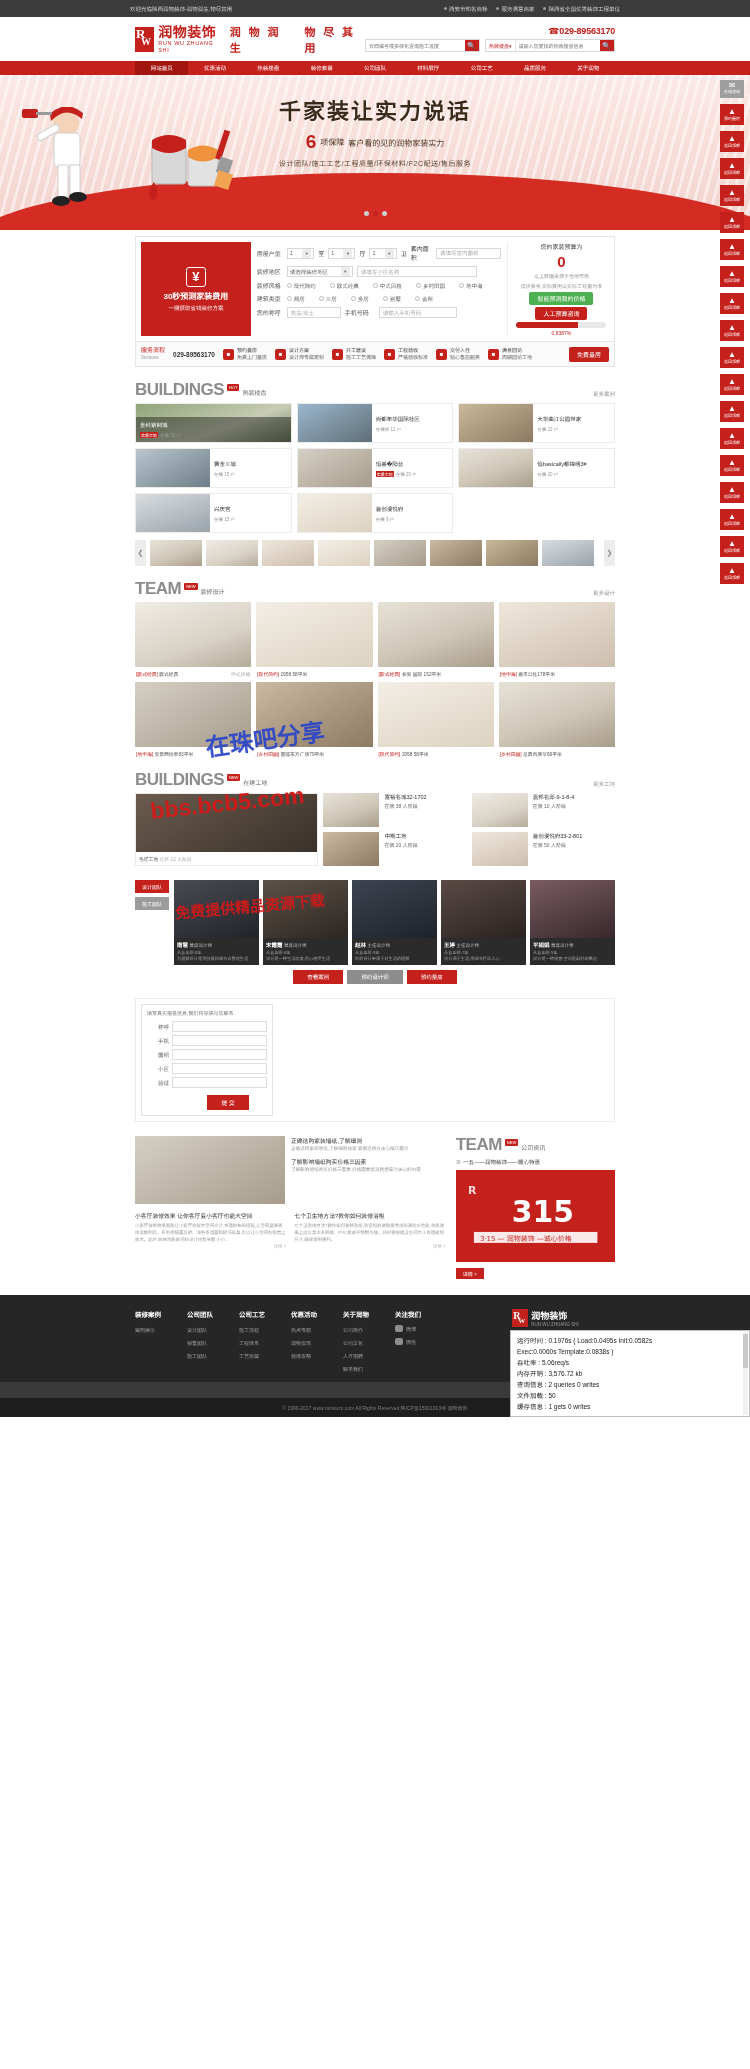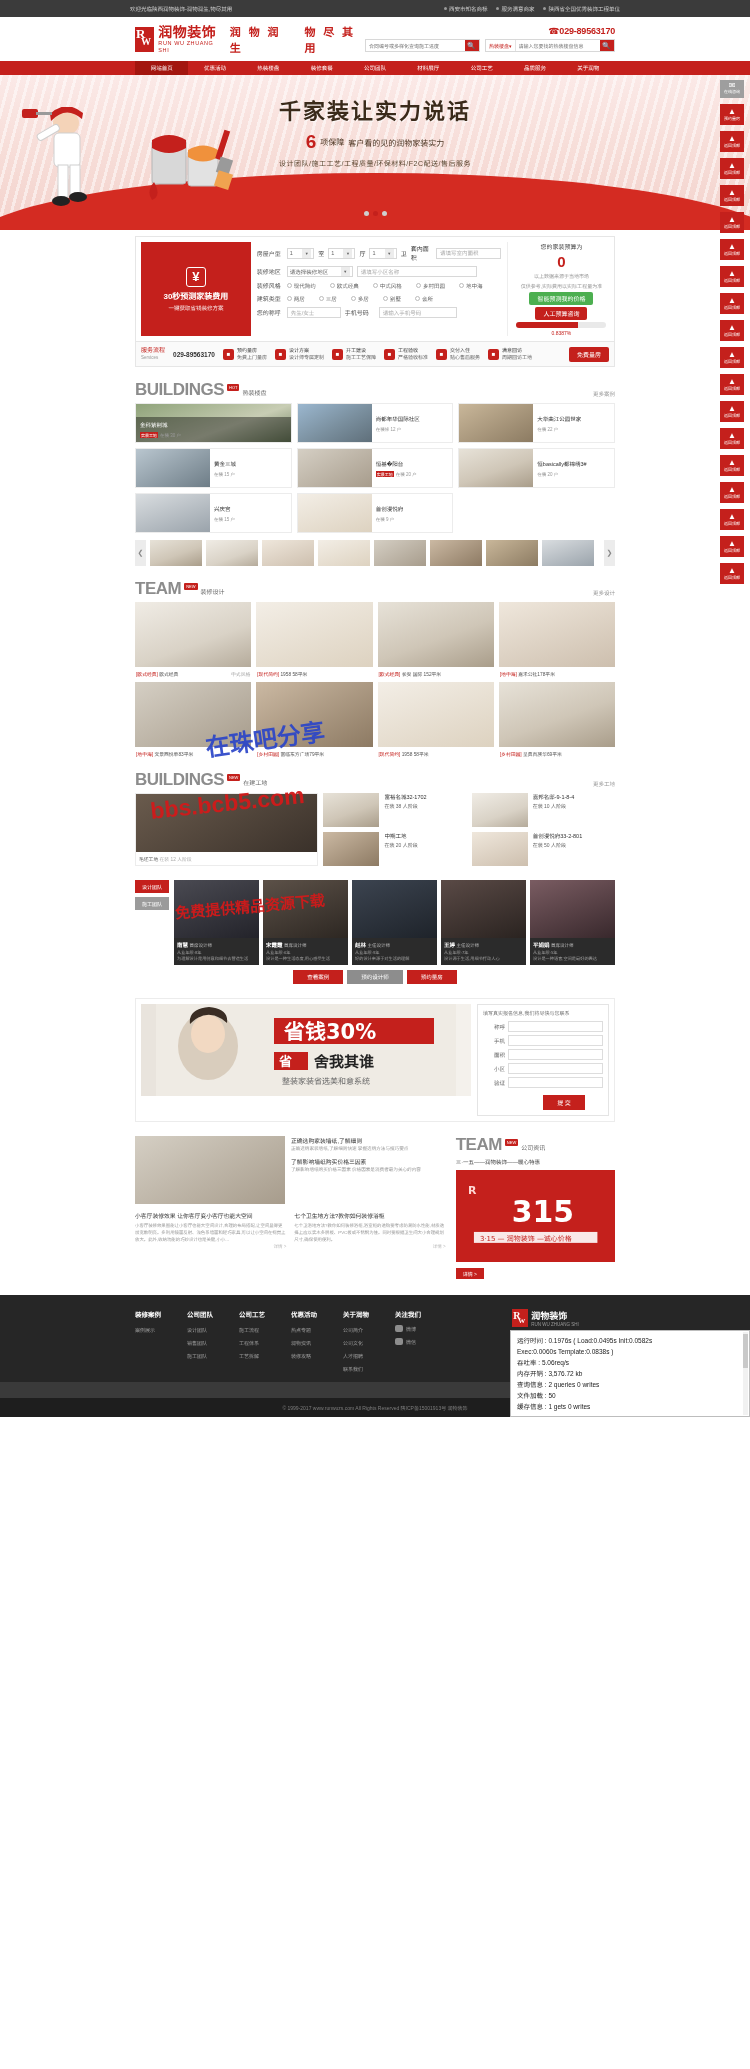--- a/index.html
+++ b/index.html
@@ -803,34 +803,20 @@
           </div>
       </div>
       <div class="team-btns" id="teambtns">
           <span>查看案例</span>
           <span class="gray">预约设计师</span>
           <span>预约量房</span>
         </div>
     </div>
 
     <div class="promo-row">
-      <div class="promo-img" style="background:linear-gradient(90deg,#e9e4dd 0 46%, #f4f1ec 46% 100%)">
-        <svg width="100%" height="92" viewBox="0 0 300 92">
-          <rect x="0" y="0" width="300" height="92" fill="#efebe4"></rect>
-          <ellipse cx="52" cy="42" rx="30" ry="34" fill="#d9cdbd"></ellipse>
-          <ellipse cx="52" cy="30" rx="17" ry="19" fill="#f2d9c2"></ellipse>
-          <path d="M34 20 q18 -18 37 -1 q2 -14 -18 -16 q-21 2 -19 17z" fill="#3a2d24"></path>
-          <rect x="118" y="14" width="160" height="26" fill="#c4201c"></rect>
-          <text x="128" y="35" font-size="21" fill="#ffffff" font-family="DejaVu Sans" font-weight="bold">省钱30%</text>
-          <rect x="118" y="48" width="34" height="18" fill="#c4201c"></rect>
-          <text x="123" y="62" font-size="13" fill="#ffffff" font-family="DejaVu Sans" font-weight="bold">省</text>
-          <text x="158" y="63" font-size="15" fill="#222" font-family="DejaVu Sans" font-weight="bold">舍我其谁</text>
-          <text x="126" y="80" font-size="8" fill="#666" font-family="DejaVu Sans">整装家装省选美和意系统</text>
-        </svg>
-      </div>
       <div class="promo-form">
         <div class="pf-t">填写真实报名信息,我们将尽快与您联系</div>
         <div id="pfrows">
             <div class="pf-row" style="margin-bottom: 3px;">
               <span class="lb">称呼</span>
               <span class="inp"></span>
             </div>
             <div class="pf-row" style="margin-bottom: 3px;">
               <span class="lb">手机</span>
               <span class="inp"></span>

